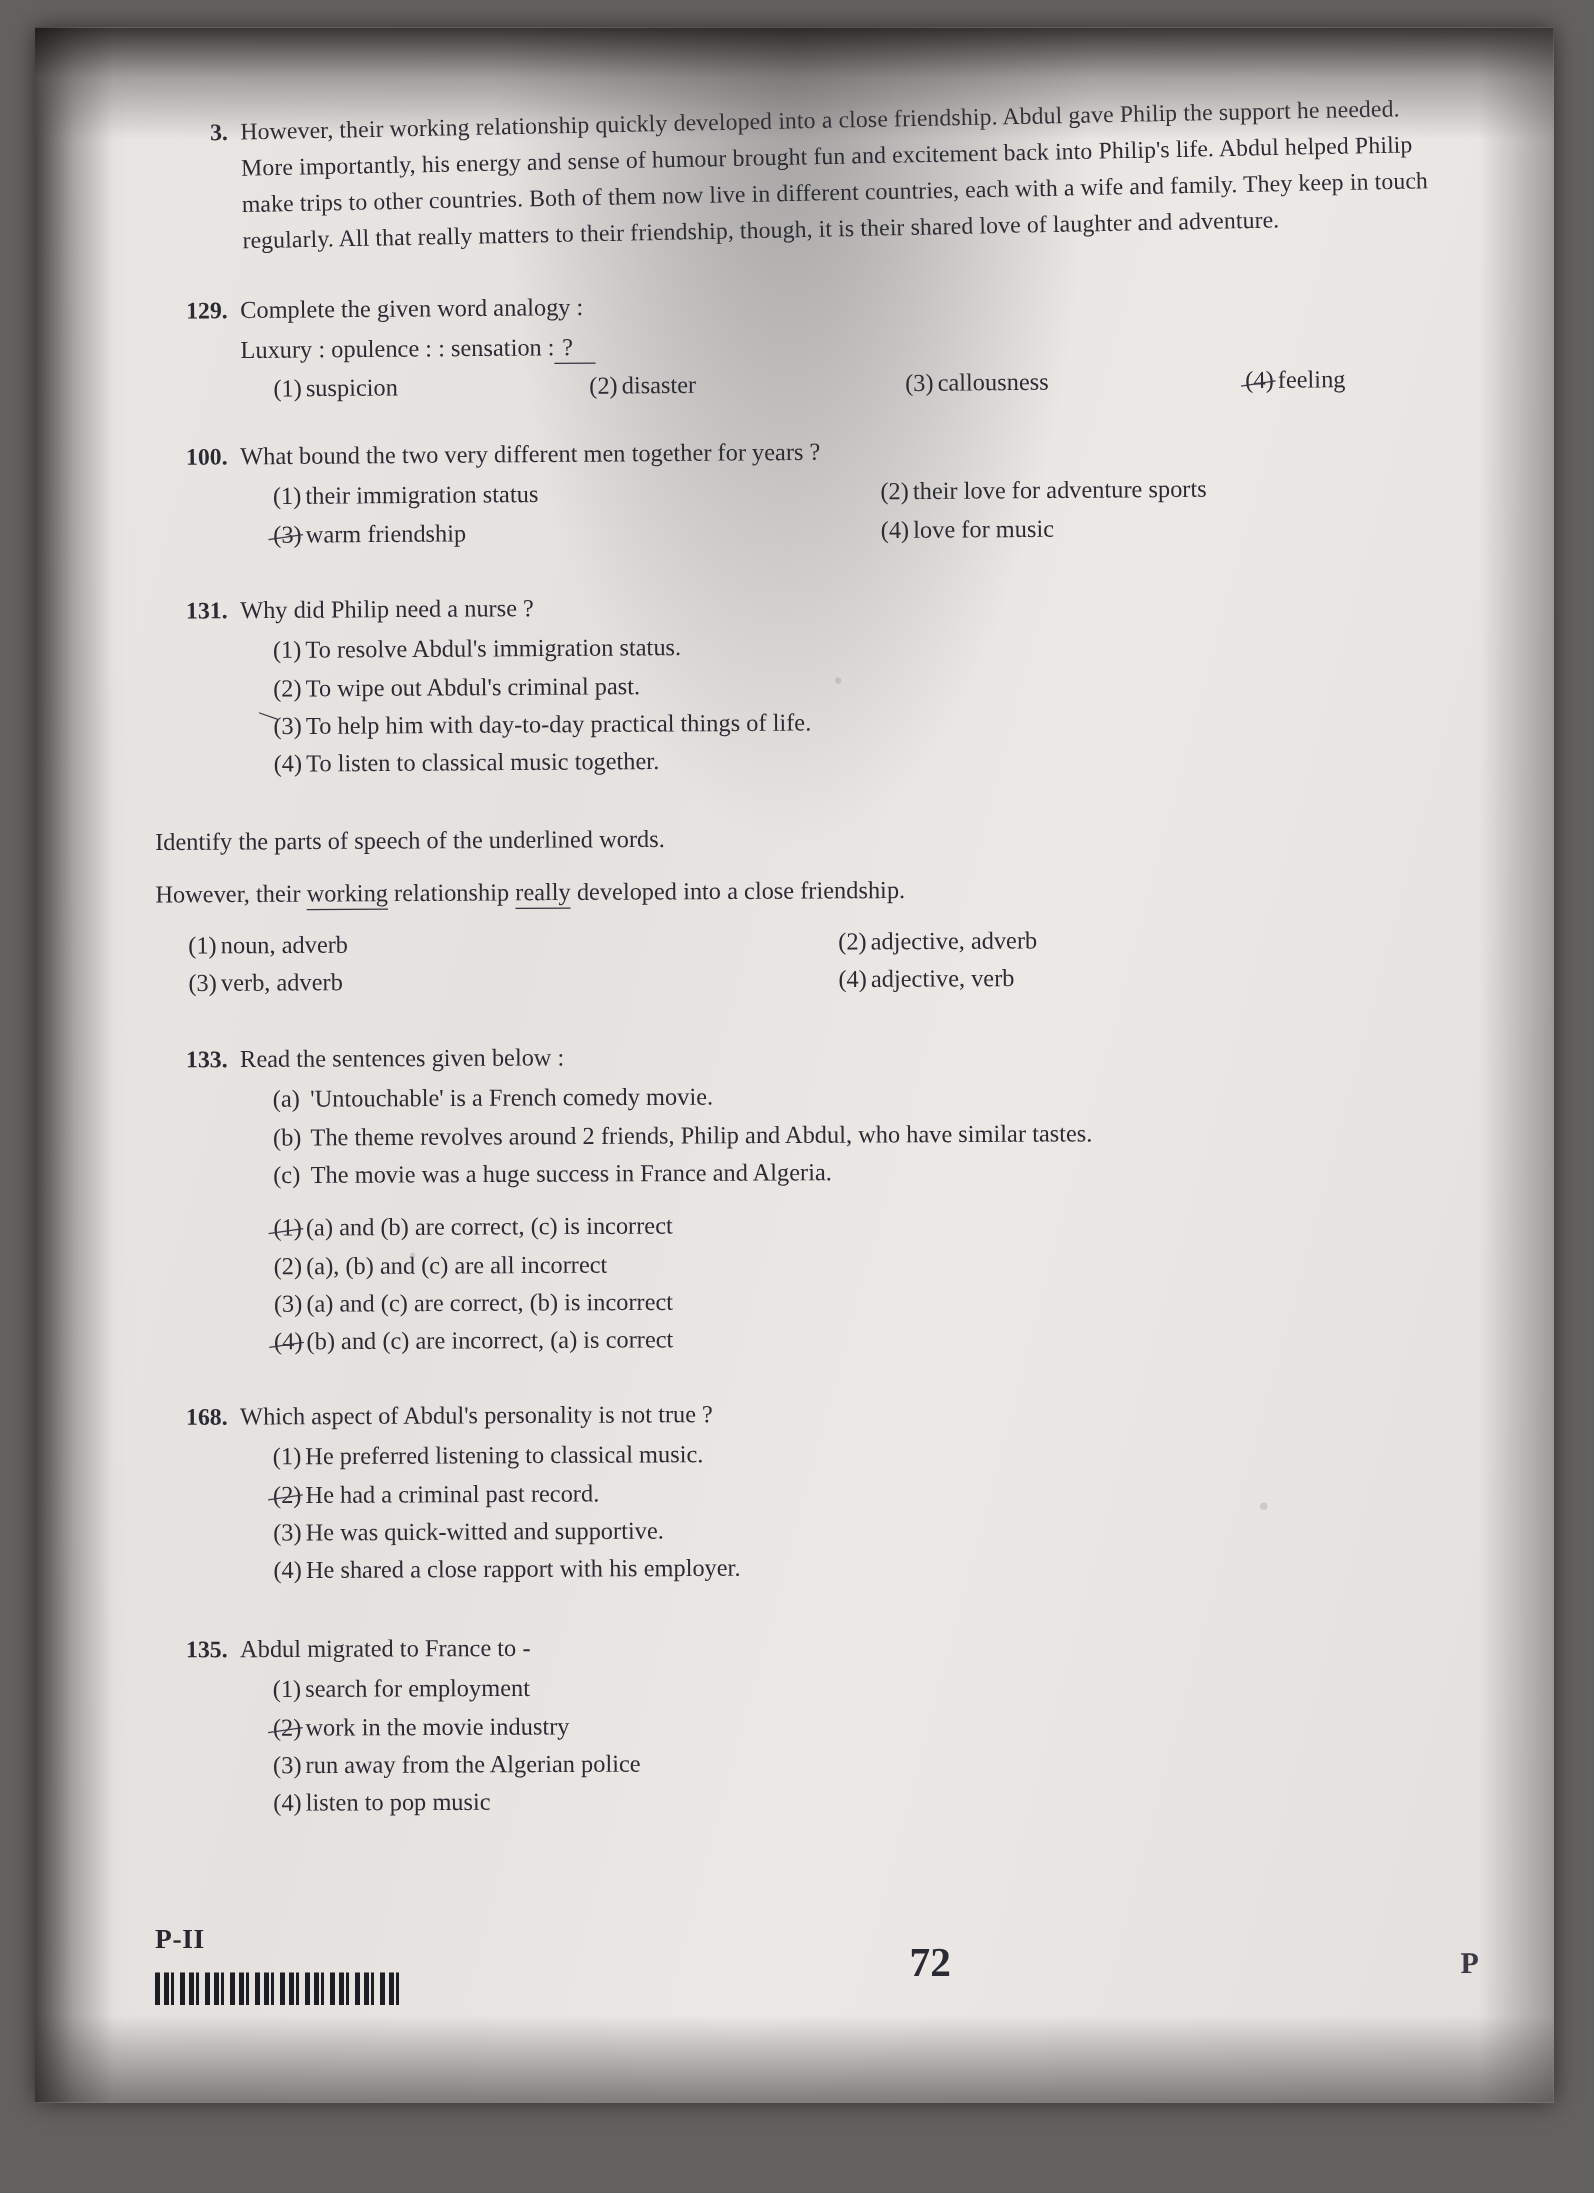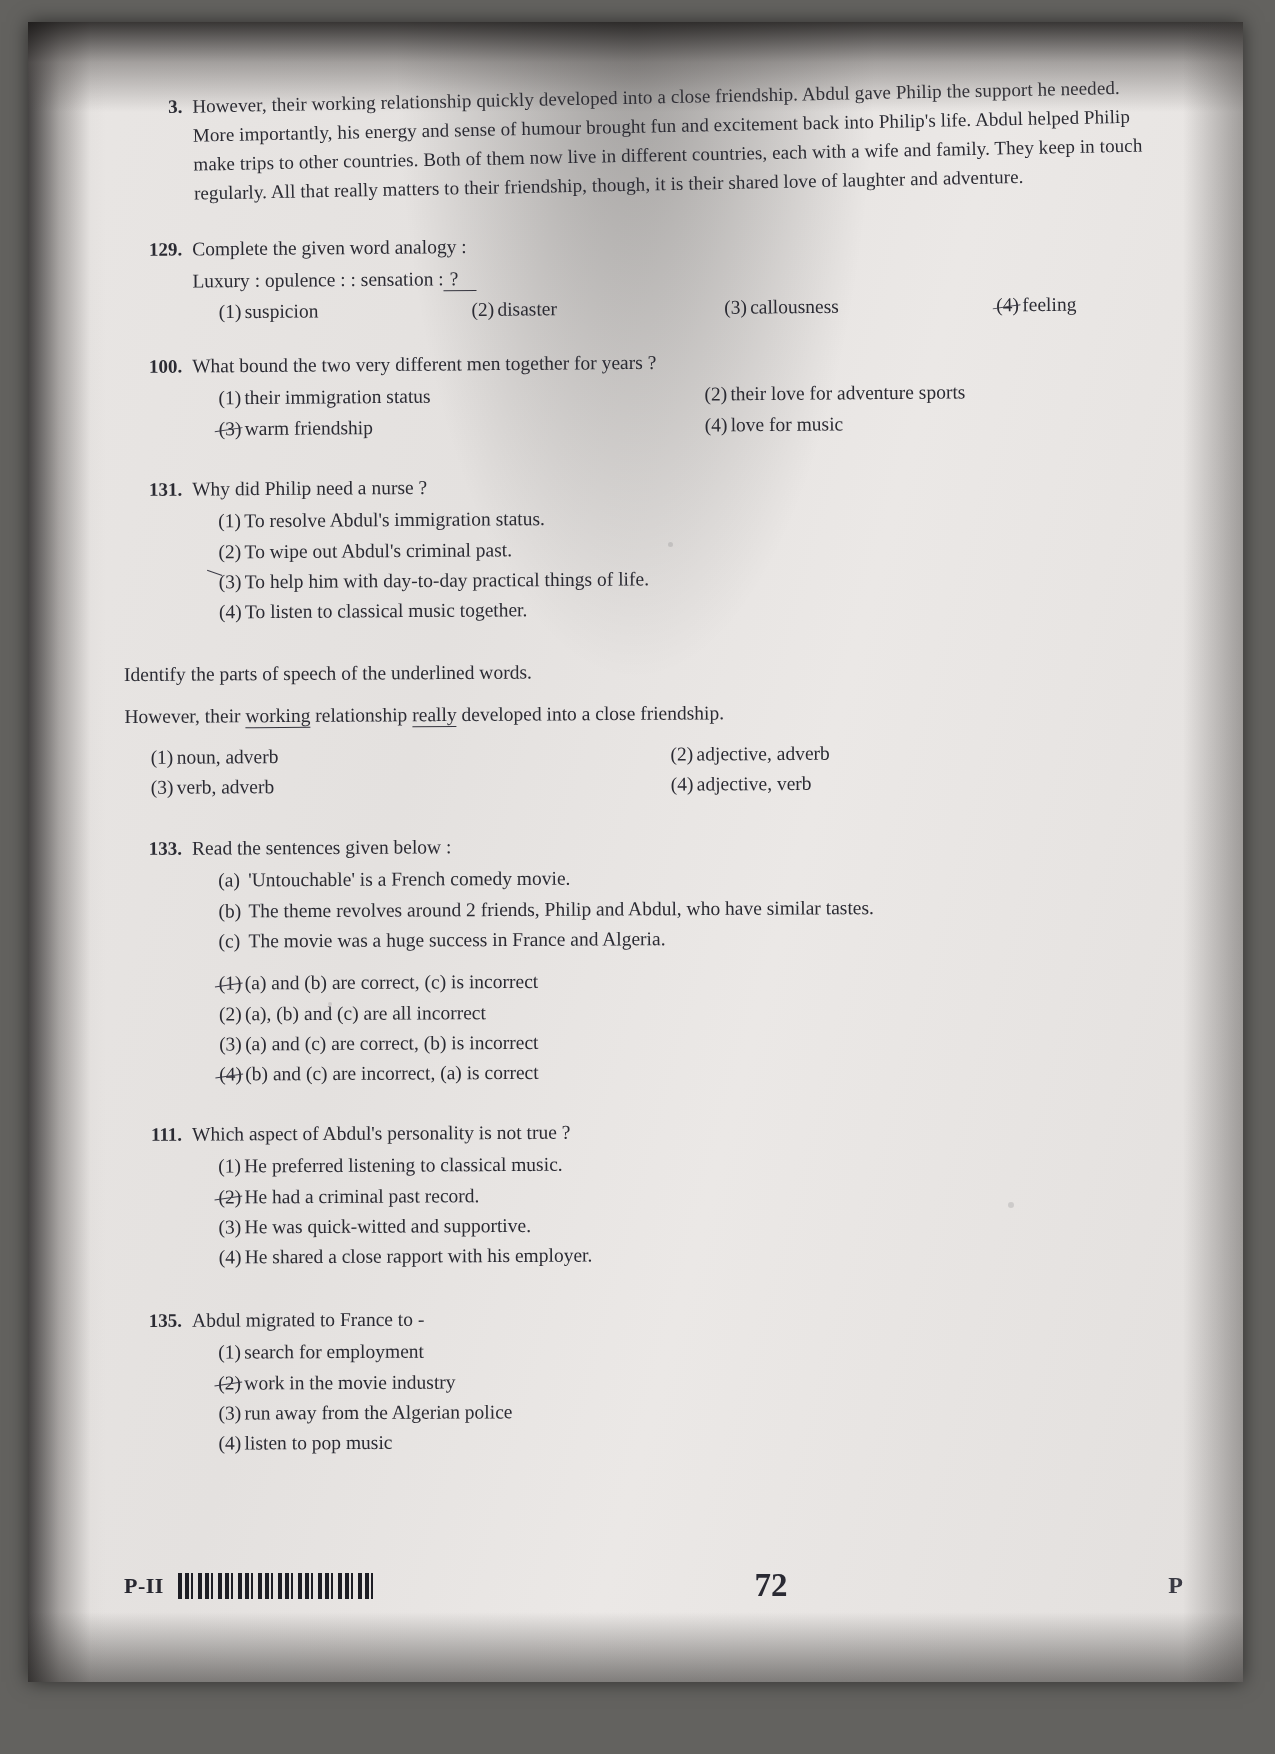--- a/index.html
+++ b/index.html
@@ -139,21 +139,21 @@
   #footer {
     position: absolute;
     left: 96px;
     right: 60px;
     bottom: 78px;
     display: flex;
     align-items: center;
     justify-content: space-between;
     font-family: "Liberation Serif", serif;
   }
-  .footer-left { display: flex; align-items: flex-start; gap: 14px; }
+  .footer-left { display: flex; align-items: flex-start; gap: 14px; flex-direction: column; }
   .pcode { font-size: 22px; font-weight: bold; letter-spacing: .5px; color: #272730; }
   .barcode {
     display: inline-block;
     height: 26px;
     width: 196px;
     background-image: repeating-linear-gradient(90deg,
       #1d1d24 0px, #1d1d24 4px, transparent 4px, transparent 7px,
       #1d1d24 7px, #1d1d24 11px, transparent 11px, transparent 13px,
       #1d1d24 13px, #1d1d24 15px, transparent 15px, transparent 20px);
   }
@@ -339,21 +339,21 @@
                 <span class="lbl">(4)</span>
                 <span class="txt">(b) and (c) are incorrect, (a) is correct</span>
               </div>
             </div>
           </div>
         </div>
       </div>
 
       <div class="qblock" style="margin-top:30px; transform:rotate(-0.3deg);">
         <div class="qrow">
-          <div class="qnum">111.</div>
+          <div class="qnum">168.</div>
           <div class="qbody">
             <div class="stem">Which aspect of Abdul's personality is not true ?</div>
             <div class="opts">
               <div class="opt">
                 <span class="lbl">(1)</span>
                 <span class="txt">He preferred listening to classical music.</span>
               </div>
               <div class="opt mark-strike">
                 <span class="lbl">(2)</span>
                 <span class="txt">He had a criminal past record.</span>

